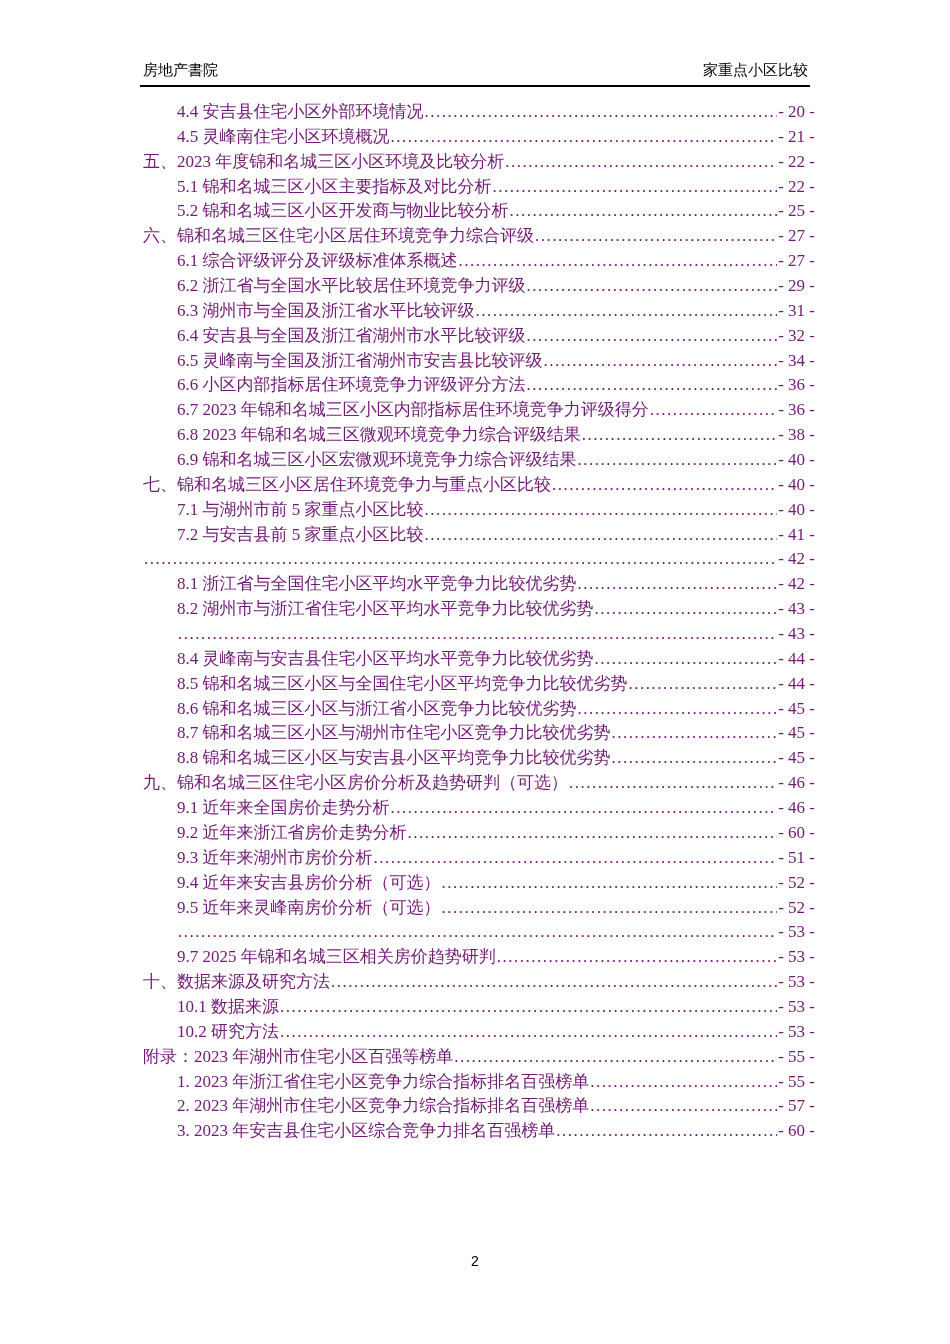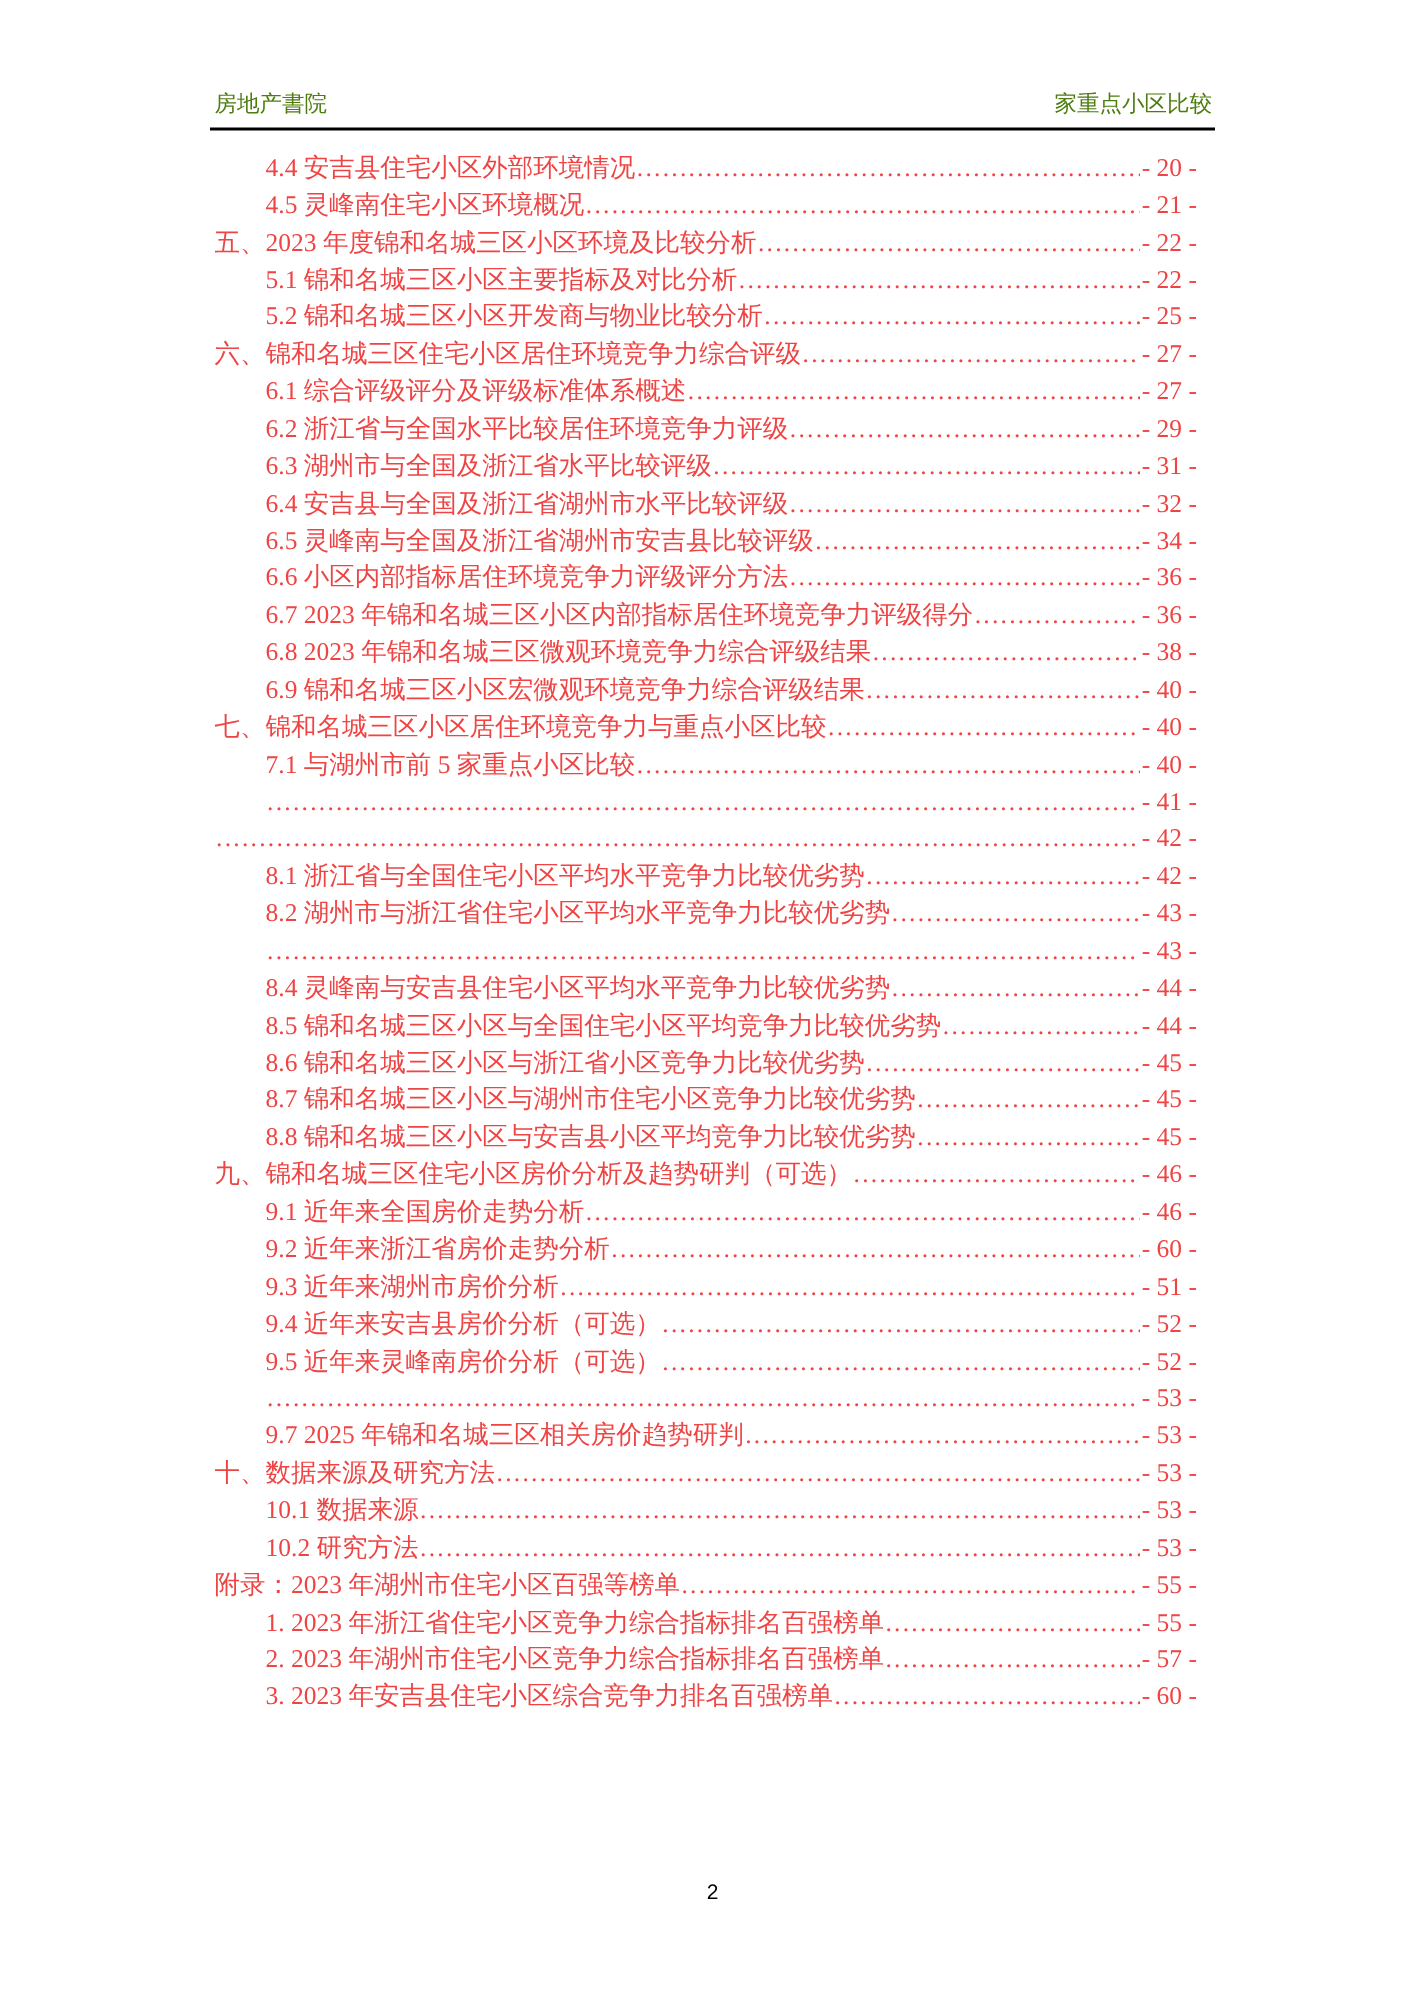--- a/index.html
+++ b/index.html
@@ -16,37 +16,37 @@
     position: absolute;
     left: 143px;
     right: 142px;
     top: 61px;
     display: flex;
     justify-content: space-between;
     align-items: baseline;
     font-family: "Liberation Sans", "DejaVu Sans", sans-serif;
     font-size: 15px;
     line-height: 18px;
-    color: #4d7c0f;
+    color: #000000;
   }
   .header-rule {
     position: absolute;
     left: 140px;
     right: 140px;
     top: 85px;
     border-top: 2px solid #000;
   }
   .toc {
     position: absolute;
     left: 143px;
-    right: 152px;
+    right: 135px;
     top: 100px;
     font-family: "Liberation Serif", "DejaVu Serif", serif;
     font-size: 17px;
-    color: #ef4444;
+    color: #701a75;
   }
   .toc-row {
     display: flex;
     align-items: baseline;
     height: 24.86px;
     line-height: 24.86px;
     white-space: nowrap;
   }
   .toc-row.level2 { padding-left: 34px; }
   .toc-label {
@@ -169,20 +169,21 @@
         <span class="toc-label">七、锦和名城三区小区居住环境竞争力与重点小区比较</span>
         <span class="toc-dots">................................................................................................................................................................................................................................................</span>
         <span class="toc-page">- 40 -</span>
       </div>
       <div class="toc-row level2">
         <span class="toc-label">7.1 与湖州市前 5 家重点小区比较</span>
         <span class="toc-dots">................................................................................................................................................................................................................................................</span>
         <span class="toc-page">- 40 -</span>
       </div>
       <div class="toc-row level2">
+        <span class="toc-label">7.2 与安吉县前 5 家重点小区比较</span>
         <span class="toc-dots">................................................................................................................................................................................................................................................</span>
         <span class="toc-page">- 41 -</span>
       </div>
       <div class="toc-row">
         <span class="toc-dots">................................................................................................................................................................................................................................................</span>
         <span class="toc-page">- 42 -</span>
       </div>
       <div class="toc-row level2">
         <span class="toc-label">8.1 浙江省与全国住宅小区平均水平竞争力比较优劣势</span>
         <span class="toc-dots">................................................................................................................................................................................................................................................</span>

